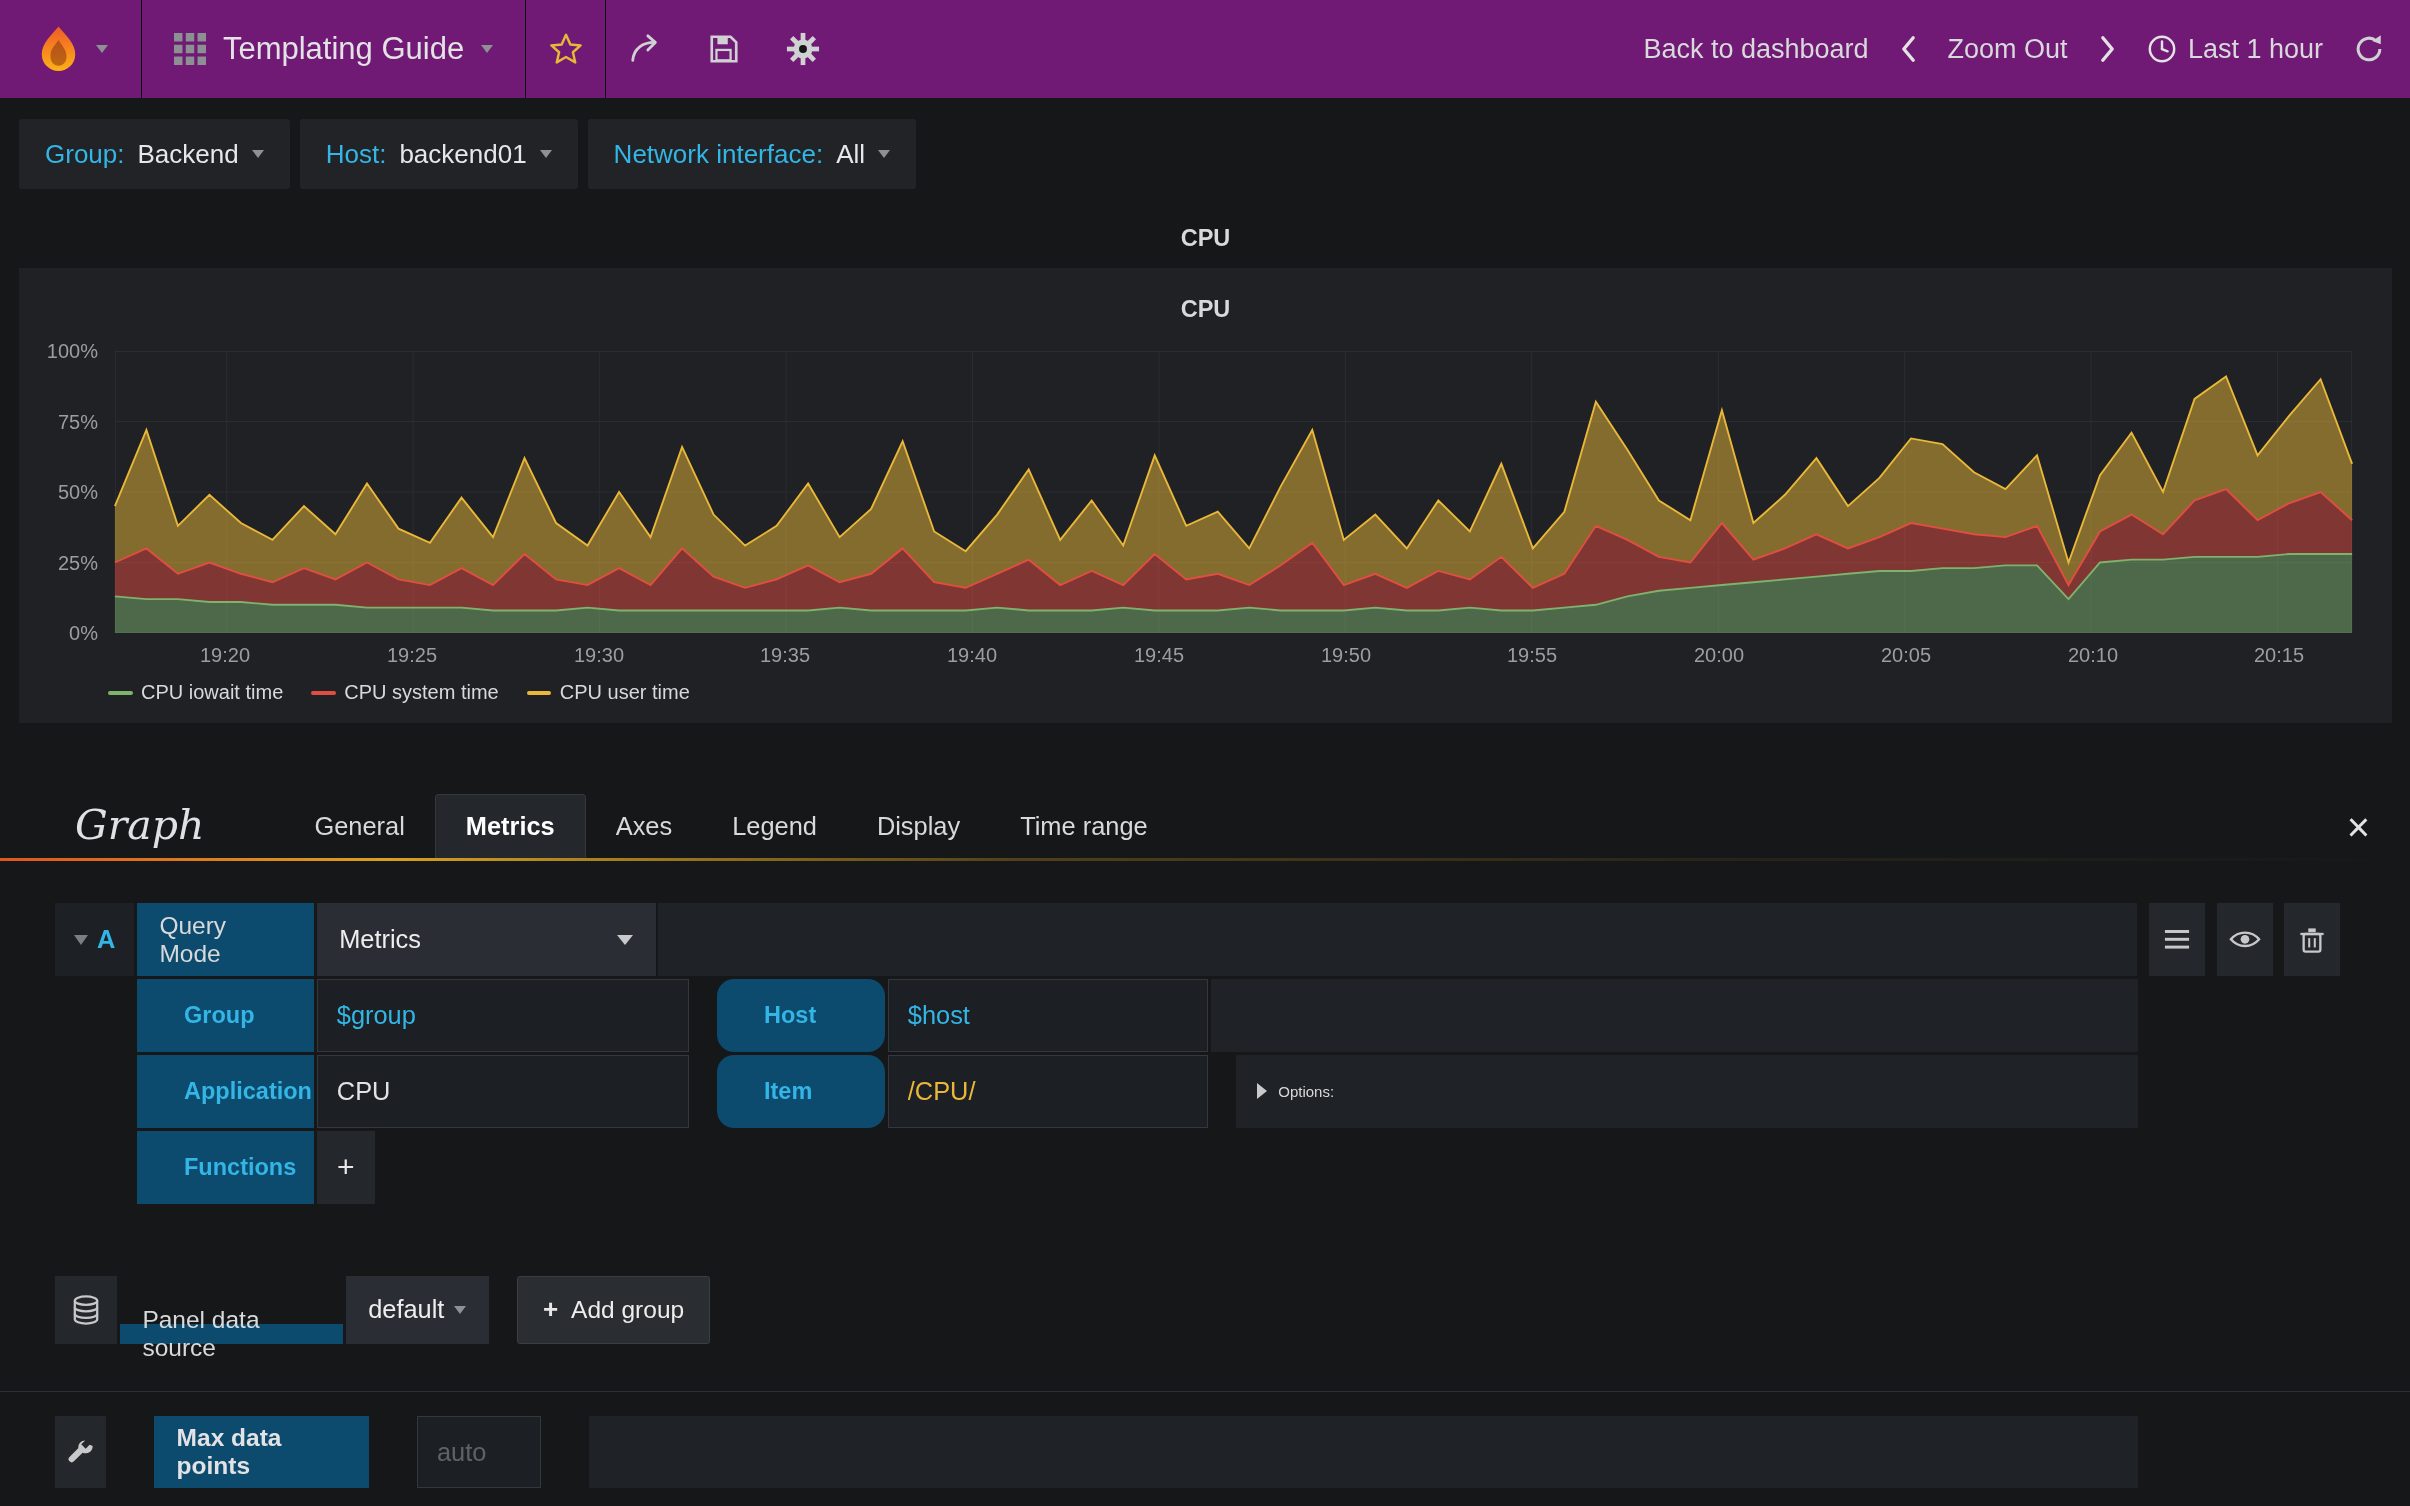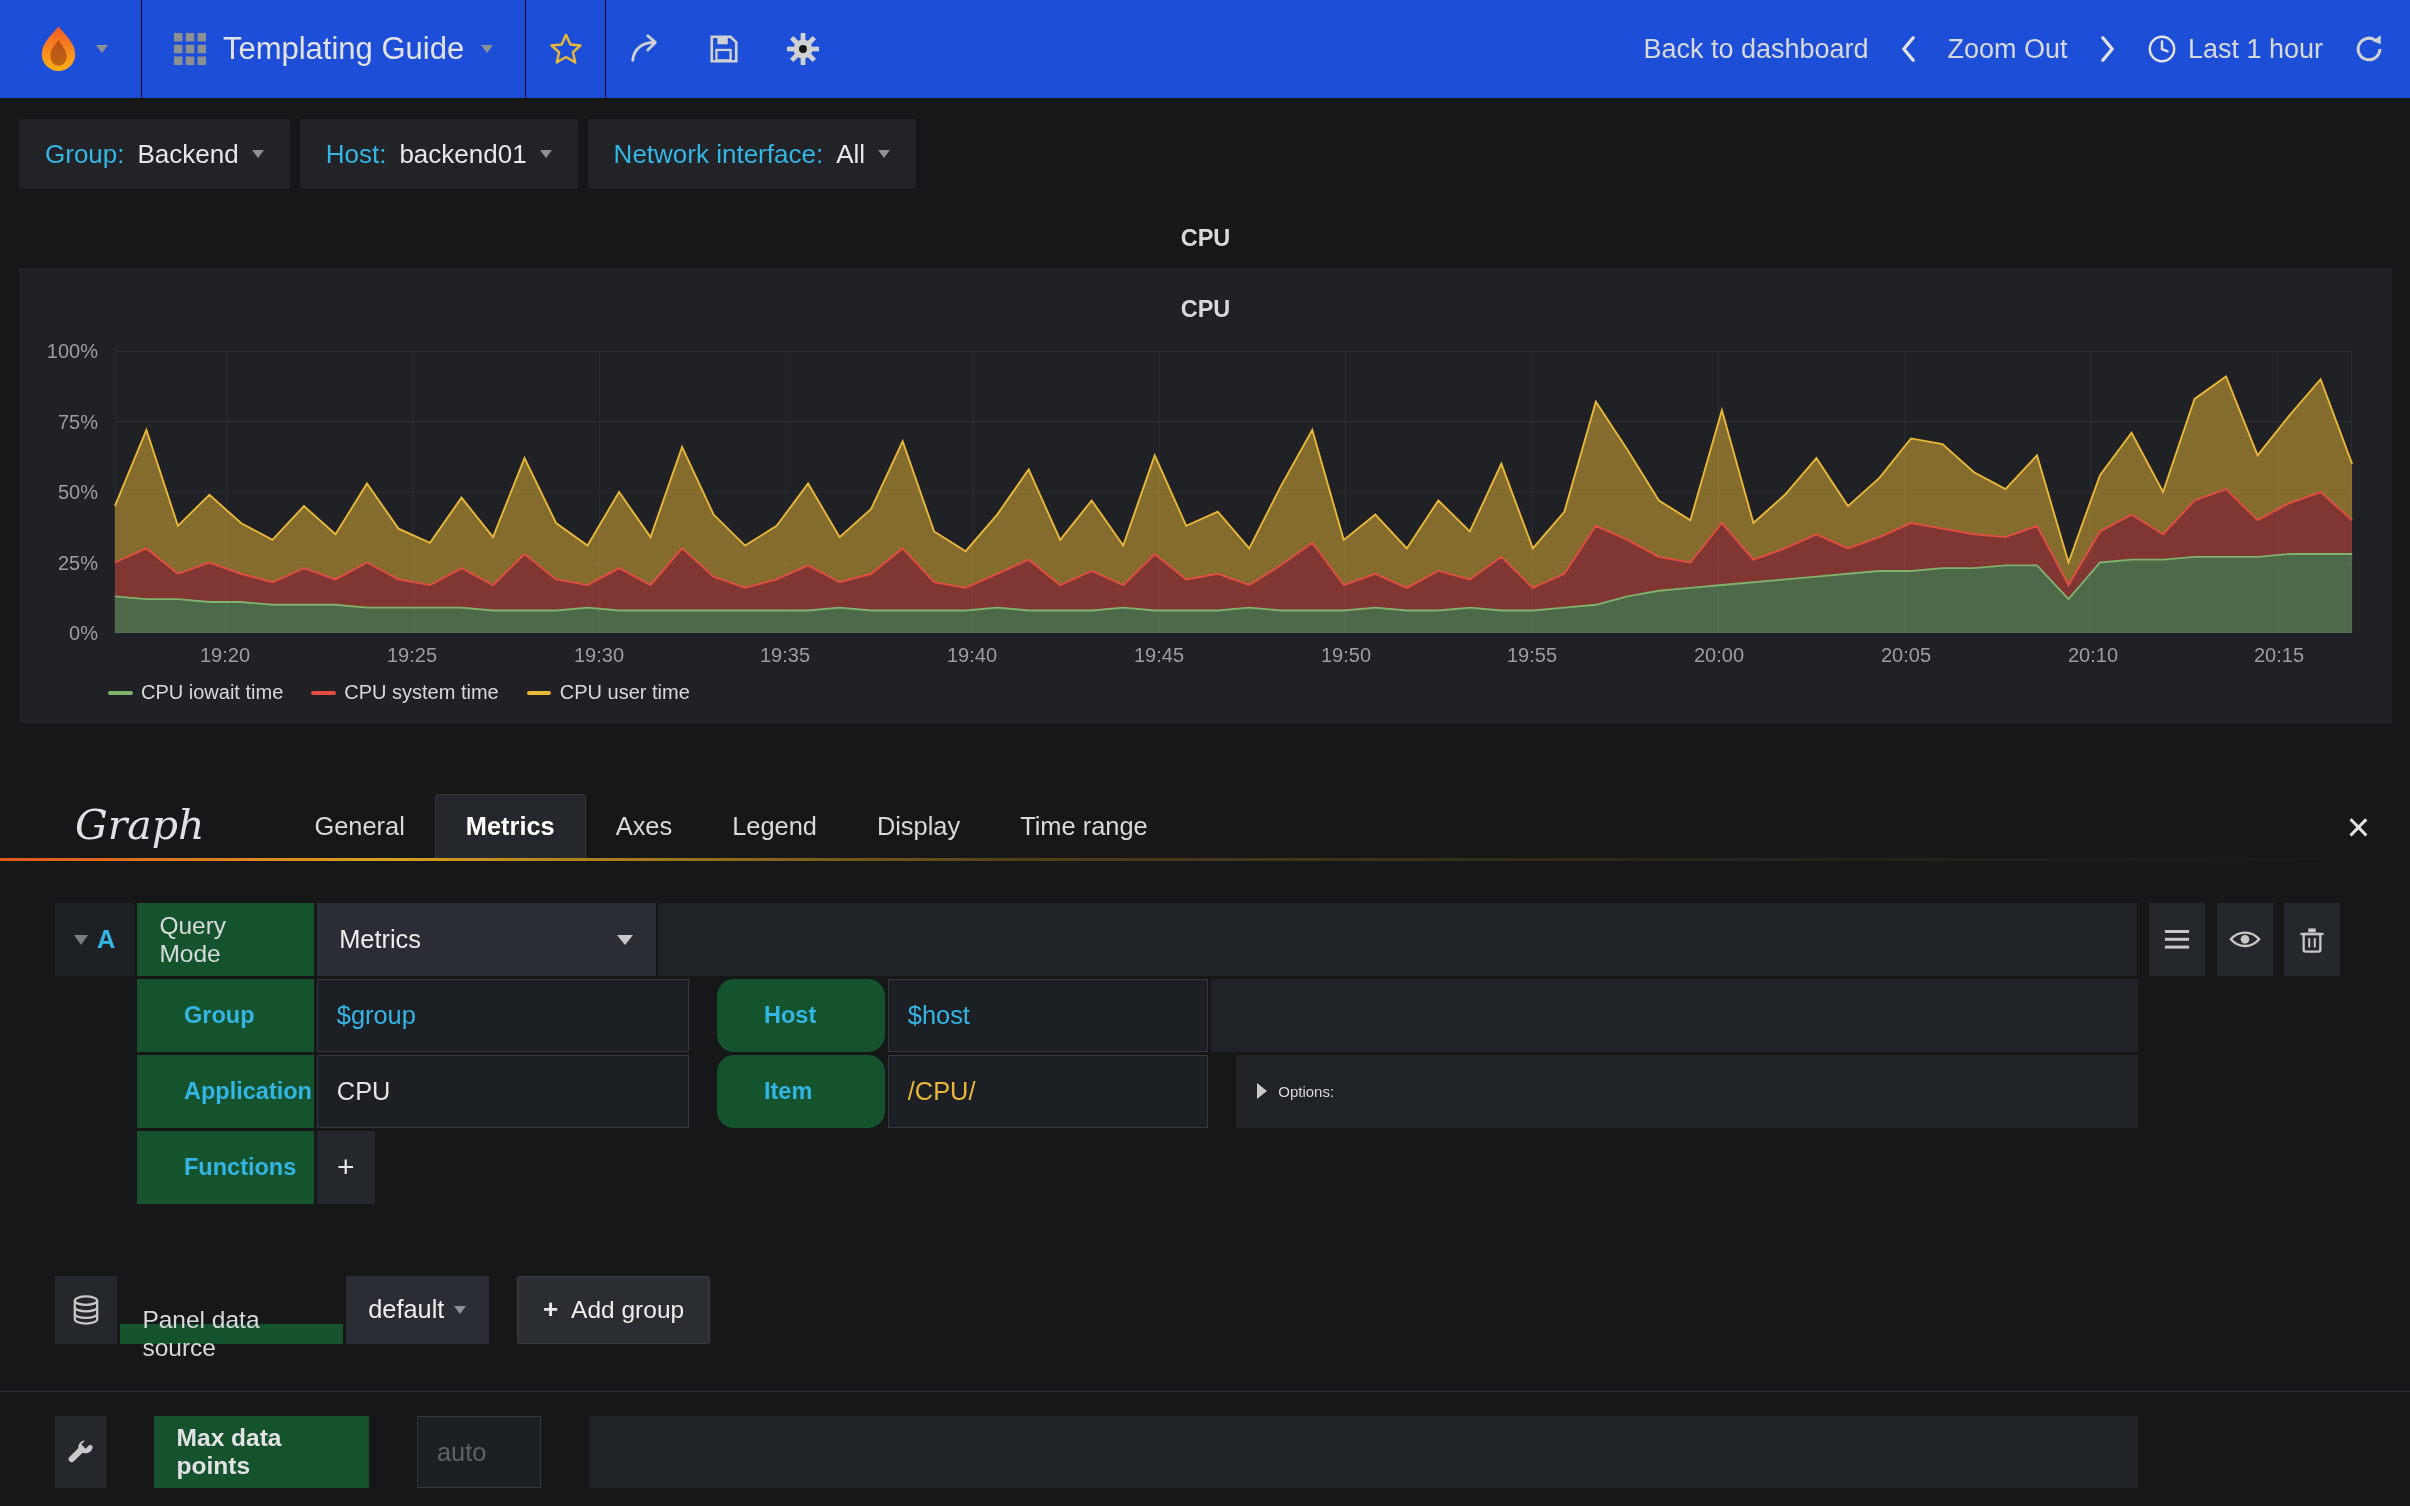--- a/index.html
+++ b/index.html
@@ -1,20 +1,20 @@
 <!DOCTYPE html>
 <html style="--blue: #33b5e5; --yellow: #eab839;font-size:15px"><head>
 <meta charset="utf-8">
 <style>
   * { box-sizing: border-box; margin: 0; padding: 0; }
   html,body { width:2411px; height:1507px; overflow:hidden; background:#161719;
     font-family:"Liberation Sans","DejaVu Sans",sans-serif; color:#d8d9da; }
 
   
-  .navbar { height:98px; display:flex; align-items:center; background:#1d4ed8; }
+  .navbar { height:98px; display:flex; align-items:center; background:#701a75; }
   .logo-btn { width:141px; height:98px; display:flex; align-items:center; justify-content:center; gap:11.3px; cursor:pointer; }
   .nav-sep { width:0.9px; height:98px; background:#0b0c0d; }
   .dash-title { display:flex; align-items:center; gap:17px; padding:0 32px; height:98px; cursor:pointer; }
   .dash-title .title-text { font-size:31px; color:#e3e3e6; }
   .nav-icon { width:79px; height:98px; display:flex; align-items:center; justify-content:center; cursor:pointer; }
   .nav-right { margin-left:auto; display:flex; align-items:center; gap:30px; padding-right:26px; }
   .nav-right .nav-text { font-size:27px; color:#d8d9da; cursor:pointer; }
   .nav-chev { display:flex; align-items:center; cursor:pointer; }
   .time-picker { display:flex; align-items:center; gap:11.3px; cursor:pointer; font-size:27px; }
 
@@ -48,21 +48,21 @@
   .tabs { display:flex; align-items:flex-end; }
   .tab { padding:0 30px; height:64px; display:flex; align-items:center; font-size:25.4px; color:#d8d9da; cursor:pointer; }
   .tab.active { background:#24272b; border:0.9px solid #34373c; border-bottom:none; border-radius:3.8px 3.8px 0 0; color:#ffffff; font-weight:bold; }
   .close-btn { margin-left:auto; padding:0 41px 11.3px 0; font-size:40px; color:#e3e3e6; cursor:pointer; line-height:1; }
   .gradient-line { height:2.8px; width:100%;
     background:linear-gradient(90deg,#e0561f 0%,#d9a11f 16%,rgba(217,161,31,0.30) 42%,rgba(217,161,31,0.10) 70%,rgba(217,161,31,0) 100%); }
 
   
   .query-area { margin-top:42px; padding:0 71px 0 55px; }
   .qrow { display:flex; align-items:stretch; gap:2.8px; margin-bottom:2.8px; height:73px; }
-  .cell { display:flex; align-items:center; padding:0 22.6px; background:#14532d; font-size:24.5px; color:#d8d9da; }
+  .cell { display:flex; align-items:center; padding:0 22.6px; background:#0c4a6e; font-size:24.5px; color:#d8d9da; }
   .cell.lab { color:var(--blue); font-weight:bold; font-size:23.5px;padding-left:47px; }
   .cell.w-label { width:177px; }
   .cell.w-value { width:339px; }
   .cell.w-label2 { width:168px;border-radius:17px; }
   .cell.select { background:#2a2d33; justify-content:space-between; cursor:pointer; font-size:25.4px; color:#eeeeee; }
   .filler { flex:1; background:#1f2226; }
   .input-cell { background:#1c1f23; border:0.9px solid #34383e; color:#e3e3e6; font-size:25.4px; padding:0 19px;
     font-family:"Liberation Sans","DejaVu Sans",sans-serif; outline:none; }
   .c-blue { color:var(--blue); }
   .c-yellow { color:var(--yellow); }

